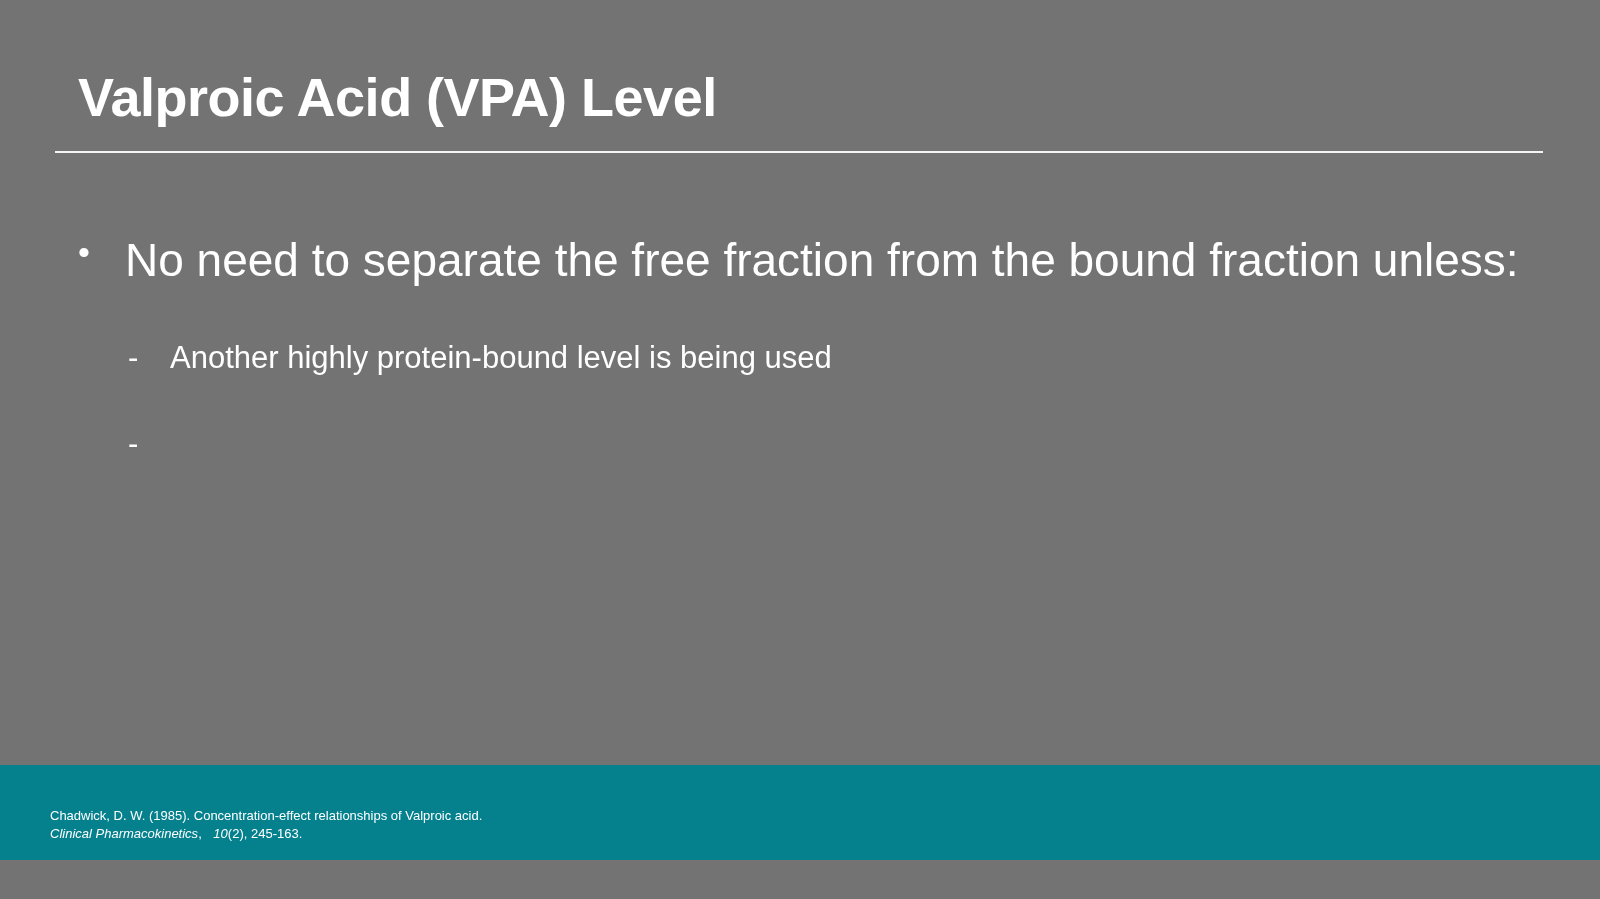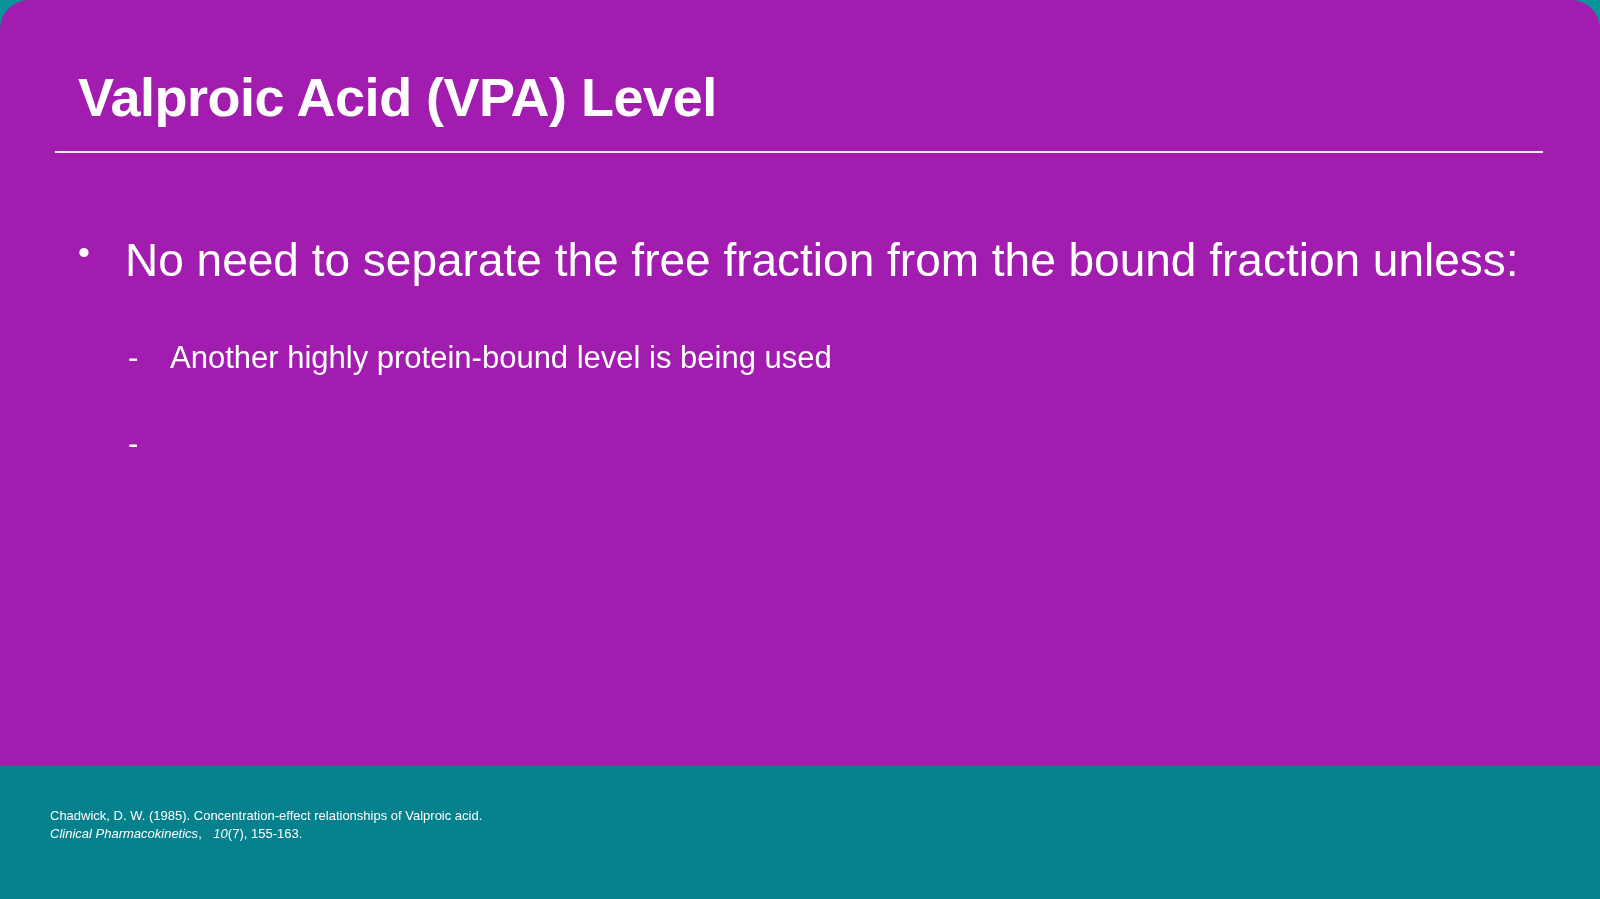--- a/index.html
+++ b/index.html
@@ -13,22 +13,21 @@
   body {
     background: #0b929b;
     font-family: "Liberation Sans", sans-serif;
     -webkit-font-smoothing: antialiased;
   }
 
   .slide {
     position: relative;
     width: 1600px;
     height: 899px;
-    background: #a21caf;
-    border-radius: 29px;
+    background: #737373;
   }
 
   
   .title-block {
     position: absolute;
     left: 0;
     top: 0;
     width: 1600px;
   }
 
@@ -111,21 +110,21 @@
     font-weight: 300;
     white-space: nowrap;
   }
 
   
   .footer-band {
     position: absolute;
     left: 0;
     top: 765px;
     width: 1600px;
-    height: 134px;
+    height: 95px;
     background: #05818e;
   }
 
   .citation {
     position: absolute;
     left: 50px;
     top: 42px;
     color: #ffffff;
     font-size: 13px;
     line-height: 1.42;
@@ -161,19 +160,19 @@
       <span class="marker">-</span>
     </div>
 
   </div>
 
   <div class="footer-band">
 
     <div class="citation">
       <div class="line1">Chadwick, D. W. (1985). Concentration-effect relationships of Valproic acid.</div>
       <div class="line2">
-        <span class="jname">Clinical Pharmacokinetics</span><span>, </span><span class="vol">10</span><span>(7), 155-163.</span>
+        <span class="jname">Clinical Pharmacokinetics</span><span>, </span><span class="vol">10</span><span>(2), 245-163.</span>
       </div>
     </div>
 
   </div>
 
 </div>
 
 </body></html>

